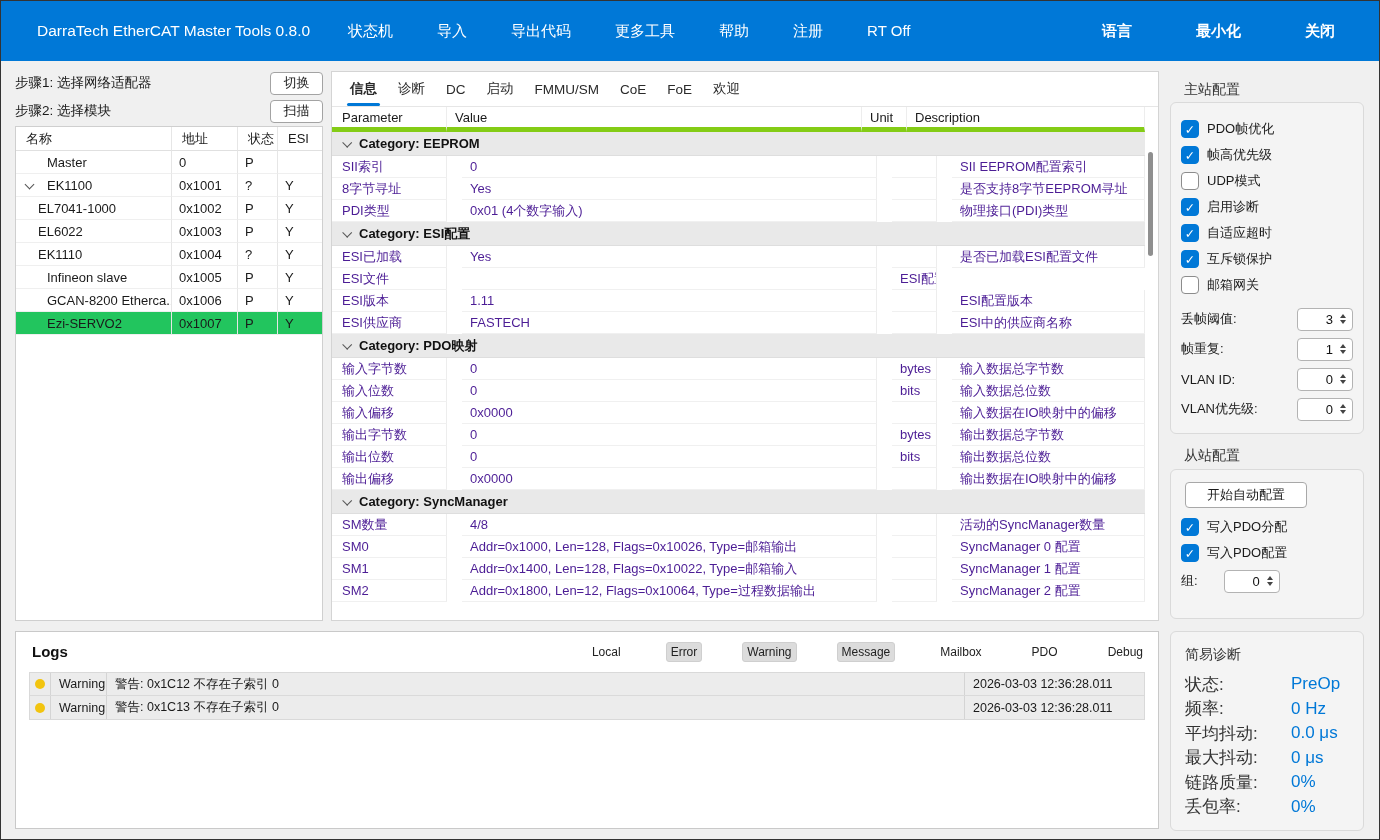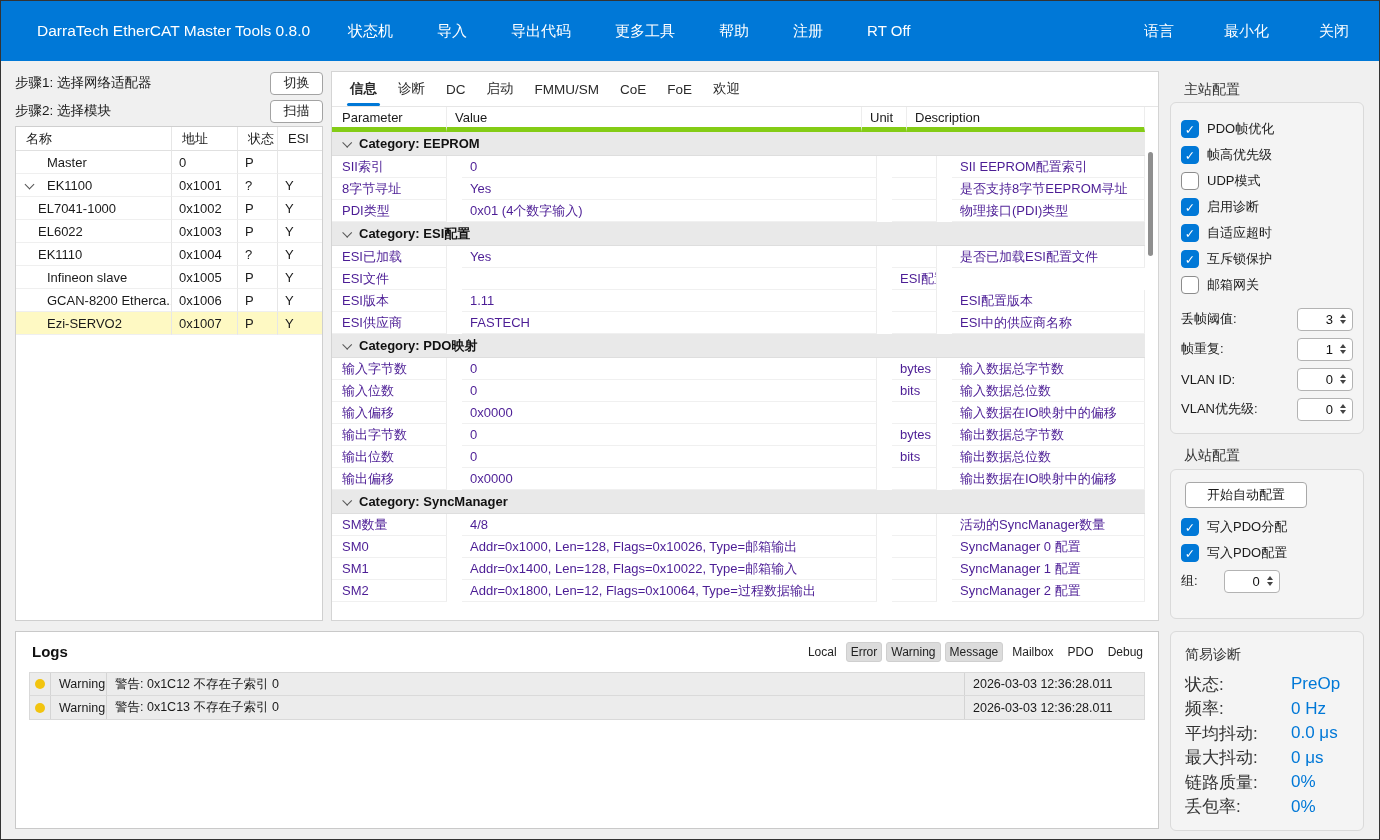--- a/index.html
+++ b/index.html
@@ -5,39 +5,39 @@
   * { box-sizing: border-box; margin: 0; padding: 0; }
   html,body { width:1380px; height:840px; }
   body { font-family:"Liberation Sans","DejaVu Sans",sans-serif; background:#fff; }
   .window { position:relative; width:1380px; height:840px; background:#f0f0f0; border:1px solid #333; overflow:hidden; }
 
   
   .titlebar { height:60px; background:#0078d7; display:flex; align-items:center; color:#fff;padding-left:12px; }
   .tb-title { margin-left:24px; font-size:15.5px; white-space:nowrap; }
   .tb-menus { display:flex; gap:44px; margin-left:38px; font-size:15px; }
   .tb-menu { cursor:default; white-space:nowrap; }
-  .tb-controls { margin-left:auto; display:flex; gap:50px; margin-right:30px; font-size:15px; }
+  .tb-controls { margin-left:auto; display:flex; gap:64px; margin-right:44px; font-size:15px;font-weight:bold; }
 
   .main { position:relative; height:778px; }
 
   
   .steps-area { position:absolute; left:14px; top:8px; width:308px; }
   .step-row { display:flex; align-items:center; justify-content:space-between; height:28px; }
   .step-label { font-size:13.5px; color:#1a1a1a; }
   .step-btn { width:53px; height:23px; background:#fff; border:1px solid #a3a3a3; border-radius:4px; font-size:13px; color:#1a1a1a; font-family:inherit; display:flex; align-items:center; justify-content:center; }
 
   
   .tree-table { position:absolute; left:14px; top:65px; width:308px; height:495px; background:#fff; border:1px solid #cfcfcf; font-size:13px; color:#1a1a1a; overflow:hidden; }
   .tree-header, .tree-row { display:grid; grid-template-columns:156px 66px 40px 1fr; }
   .tree-header { height:24px; }
   .tree-row { height:23px; }
   .tc { display:flex; align-items:center; padding-left:7px; border-right:1px solid #e6e6e6; border-bottom:1px solid #efefef; overflow:hidden; white-space:nowrap; }
   .tc.tc-last { border-right:none; }
   .tree-header .tc { border-bottom:1px solid #e0e0e0; padding-left:10px; }
-  .tree-row.selected .tc { background:#fef9c3; }
+  .tree-row.selected .tc { background:#22c55e; }
   .tc.name { position:relative; padding-left:31px; }
   .tc.name.l2 { padding-left:22px; }
   .chev { display:inline-block; width:7px; height:7px; border-right:1.6px solid #555; border-bottom:1.6px solid #555; transform:rotate(45deg); }
   .tree-chev { position:absolute; left:10px; top:7px; }
 
   
   .center-panel { position:absolute; left:330px; top:10px; width:828px; height:550px; background:#fff; border:1px solid #d4d4d4; overflow:hidden; }
   .tabs { display:flex; align-items:stretch; height:35px; padding-left:18px; gap:21px; border-bottom:1px solid #e6e6e6; font-size:13.5px; color:#2a2a2a; }
   .tab { position:relative; display:flex; align-items:center; white-space:nowrap; }
   .tab.active { font-weight:bold; }
@@ -77,21 +77,21 @@
   .diag-title { margin-bottom:8px; }
   .diag-row { display:flex; align-items:center; height:24.5px; font-size:17px; }
   .diag-label { width:106px; color:#333; white-space:nowrap; }
   .diag-value { color:#0078d7; white-space:nowrap; }
 
   
   .logs-panel { position:absolute; left:14px; top:570px; width:1144px; height:198px; background:#fff; border:1px solid #c9c9c9; }
   .logs-header { display:flex; align-items:center; height:39px; padding:0 10px 0 16px; }
   .logs-title { font-size:15px; font-weight:bold; color:#111; }
   .log-filters { margin-left:auto; display:flex; align-items:center; gap:4px; font-size:12px; color:#222; }
-  .filter { padding:3px 5px; border-radius:3px; white-space:nowrap; }
+  .filter { padding:3px 5px; border-radius:3px; white-space:nowrap;margin-left:36px; }
   .filter.active { background:#dcdcdc; border:1px solid #cfcfcf; padding:2px 4px; }
   .log-table { margin:1px 13px 0 13px; border:1px solid #d9d9d9; }
   .log-row { display:grid; grid-template-columns:20px 56px 1fr 180px; height:23px; background:#ececec; border-bottom:1px solid #dadada; font-size:12.5px; color:#1a1a1a; }
   .log-row:last-child { border-bottom:none; }
   .lc { display:flex; align-items:center; padding-left:8px; border-left:1px solid #d4d4d4; overflow:hidden; white-space:nowrap; }
   .lc.dotcell { border-left:none; padding-left:0; justify-content:center; }
   .dot { width:10px; height:10px; border-radius:50%; background:#f2c40f; }
 </style>
 </head>
 <body>

